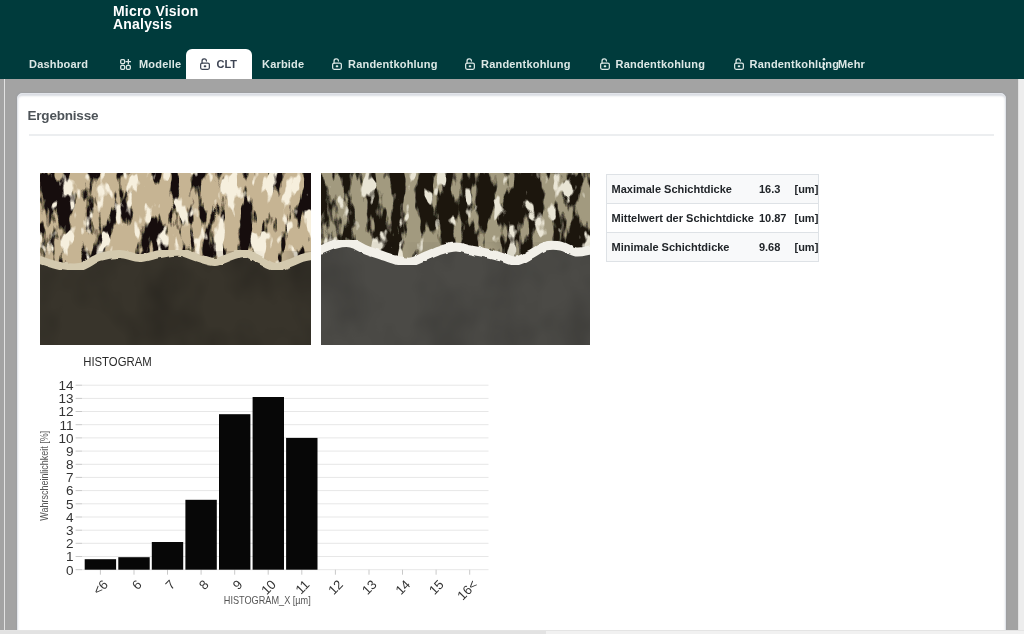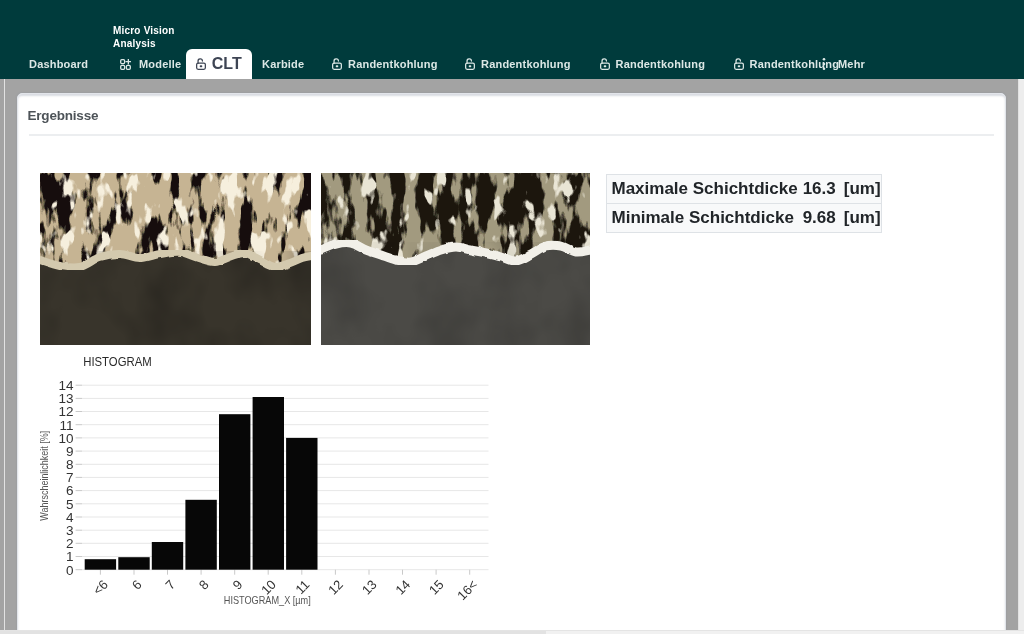--- a/index.html
+++ b/index.html
@@ -4,48 +4,48 @@
 <style>
 * { margin:0; padding:0; box-sizing:border-box; }
 html,body { width:1024px; height:634px; overflow:hidden; background:#fff;
   font-family:"Liberation Sans", sans-serif; }
 #page { position:relative; width:1024px; height:634px; }
 
 
 #header { position:absolute; left:0; top:0; width:1024px; height:79px; background:#003b3c; }
 #logo { position:absolute; left:13px; top:9px; color:#fff; font-weight:bold;
   font-size:32px; letter-spacing:1px; line-height:30px; }
-#logosub { position:absolute; left:113px; top:24px; color:#fff; font-weight:bold;
-  font-size:10px; line-height:13px; letter-spacing:0.2px; }
+#logosub { position:absolute; left:113px; top:5px; color:#fff; font-weight:bold;
+  font-size:14px; line-height:13px; letter-spacing:0.2px; }
 
 
 #nav { position:absolute; left:0; top:49px; height:30px; width:1024px; }
 .navitem { position:absolute; top:0; height:30px; display:flex; align-items:center;
   color:#dce8e6; font-weight:bold; font-size:11px; letter-spacing:0.2px; }
 #tab-clt { position:absolute; left:186px; top:0px; width:65.5px; height:30px;
   background:#fff; border-radius:6px 6px 0 0; display:flex; align-items:center;
-  justify-content:center; color:#3d4453; font-weight:bold; font-size:16px; }
+  justify-content:center; color:#3d4453; font-weight:bold; font-size:11px; }
 .lockico { display:inline-block; margin-right:6px; }
 
 
 #main { position:absolute; left:0; top:79px; width:1024px; height:555px; background:#a3a3a3; }
 #leftline { position:absolute; left:4px; top:0; width:1px; height:551px; background:#e2e2e2; }
 #card { position:absolute; left:16.5px; top:14px; width:989px; height:620px;
   background:#fff; border:1px solid #e2e5ea; border-radius:5px; box-shadow:0 0 2px rgba(130,140,158,0.45), inset 0 2px 2px rgba(130,140,158,0.3); }
 #ergeb { position:absolute; left:10px; top:14px; font-size:13.5px; font-weight:bold;
   color:#4d5358; letter-spacing:-0.2px; }
 #ergline { position:absolute; left:11.5px; top:39.5px; width:965px; height:2px; background:#eceef0; }
 
 
 #img1 { position:absolute; left:22.5px; top:79px; width:271px; height:172px; }
 #img2 { position:absolute; left:303.5px; top:79px; width:269px; height:172px; }
 
 
 #restable { position:absolute; left:588px; top:80px; width:201px;
-  border-collapse:collapse; font-size:17px; color:#212529; font-weight:bold;
+  border-collapse:collapse; font-size:11px; color:#212529; font-weight:bold;
   border:1px solid #dee2e6; }
 #restable td { height:29px; padding:0; white-space:nowrap; }
 #restable tr + tr td { border-top:1px solid #dee2e6; }
 #restable tr.g { background:#f8f9fa; }
 #restable td.c1 { padding-left:5px; width:162px; }
 #restable td.c2 { width:37px; padding-left:5px; }
 #restable td.c3 { padding-left:8px; }
 
 
 #sbright { position:absolute; right:0; top:79px; width:6px; height:550.5px; background:#ededed; border-left:1px solid #e2e2e2; }
@@ -189,20 +189,25 @@
 <path d="M0,77 C2.5,76.0 10.0,72.2 15.0,71.0 C20.0,69.8 25.0,69.0 30.0,70.0 C35.0,71.0 40.0,75.0 45.0,77.0 C50.0,79.0 55.0,80.3 60.0,82.0 C65.0,83.7 70.0,85.8 75.0,87.0 C80.0,88.2 85.0,89.7 90.0,89.0 C95.0,88.3 100.0,85.0 105.0,83.0 C110.0,81.0 115.0,78.5 120.0,77.0 C125.0,75.5 130.0,74.0 135.0,74.0 C140.0,74.0 145.0,76.0 150.0,77.0 C155.0,78.0 160.0,78.8 165.0,80.0 C170.0,81.2 175.0,82.7 180.0,84.0 C185.0,85.3 190.0,88.5 195.0,88.0 C200.0,87.5 205.0,83.5 210.0,81.0 C215.0,78.5 220.0,74.3 225.0,73.0 C230.0,71.7 235.0,72.0 240.0,73.0 C245.0,74.0 250.2,78.3 255.0,79.0 C259.8,79.7 266.7,77.3 269.0,77.0 L275,178 L-6,178 Z" fill="#4b4a46"></path>
 <path d="M0,77 C2.5,76.0 10.0,72.2 15.0,71.0 C20.0,69.8 25.0,69.0 30.0,70.0 C35.0,71.0 40.0,75.0 45.0,77.0 C50.0,79.0 55.0,80.3 60.0,82.0 C65.0,83.7 70.0,85.8 75.0,87.0 C80.0,88.2 85.0,89.7 90.0,89.0 C95.0,88.3 100.0,85.0 105.0,83.0 C110.0,81.0 115.0,78.5 120.0,77.0 C125.0,75.5 130.0,74.0 135.0,74.0 C140.0,74.0 145.0,76.0 150.0,77.0 C155.0,78.0 160.0,78.8 165.0,80.0 C170.0,81.2 175.0,82.7 180.0,84.0 C185.0,85.3 190.0,88.5 195.0,88.0 C200.0,87.5 205.0,83.5 210.0,81.0 C215.0,78.5 220.0,74.3 225.0,73.0 C230.0,71.7 235.0,72.0 240.0,73.0 C245.0,74.0 250.2,78.3 255.0,79.0 C259.8,79.7 266.7,77.3 269.0,77.0 L275,178 L-6,178 Z" filter="url(#bt2)" clip-path="url(#cl2)"></path>
 <path d="M0,77 C2.5,76.0 10.0,72.2 15.0,71.0 C20.0,69.8 25.0,69.0 30.0,70.0 C35.0,71.0 40.0,75.0 45.0,77.0 C50.0,79.0 55.0,80.3 60.0,82.0 C65.0,83.7 70.0,85.8 75.0,87.0 C80.0,88.2 85.0,89.7 90.0,89.0 C95.0,88.3 100.0,85.0 105.0,83.0 C110.0,81.0 115.0,78.5 120.0,77.0 C125.0,75.5 130.0,74.0 135.0,74.0 C140.0,74.0 145.0,76.0 150.0,77.0 C155.0,78.0 160.0,78.8 165.0,80.0 C170.0,81.2 175.0,82.7 180.0,84.0 C185.0,85.3 190.0,88.5 195.0,88.0 C200.0,87.5 205.0,83.5 210.0,81.0 C215.0,78.5 220.0,74.3 225.0,73.0 C230.0,71.7 235.0,72.0 240.0,73.0 C245.0,74.0 250.2,78.3 255.0,79.0 C259.8,79.7 266.7,77.3 269.0,77.0 " fill="none" stroke="#f2f0e9" stroke-width="9" stroke-linecap="round" filter="url(#bd2)"></path>
 </g>
           </svg></div>
       <table id="restable">
         <tbody>
             <tr class="g">
               <td class="c1">Maximale Schichtdicke</td>
               <td class="c2">16.3</td>
+              <td class="c3">[um]</td>
+            </tr>
+        <tr>
+              <td class="c1">Mittelwert der Schichtdicke</td>
+              <td class="c2">10.87</td>
               <td class="c3">[um]</td>
             </tr>
         <tr class="g">
               <td class="c1">Minimale Schichtdicke</td>
               <td class="c2">9.68</td>
               <td class="c3">[um]</td>
             </tr>
       </tbody>
         </table>
       <svg id="histsvg" width="987" height="618" viewBox="0 0 987 618" style="position:absolute;left:0;top:0;">

